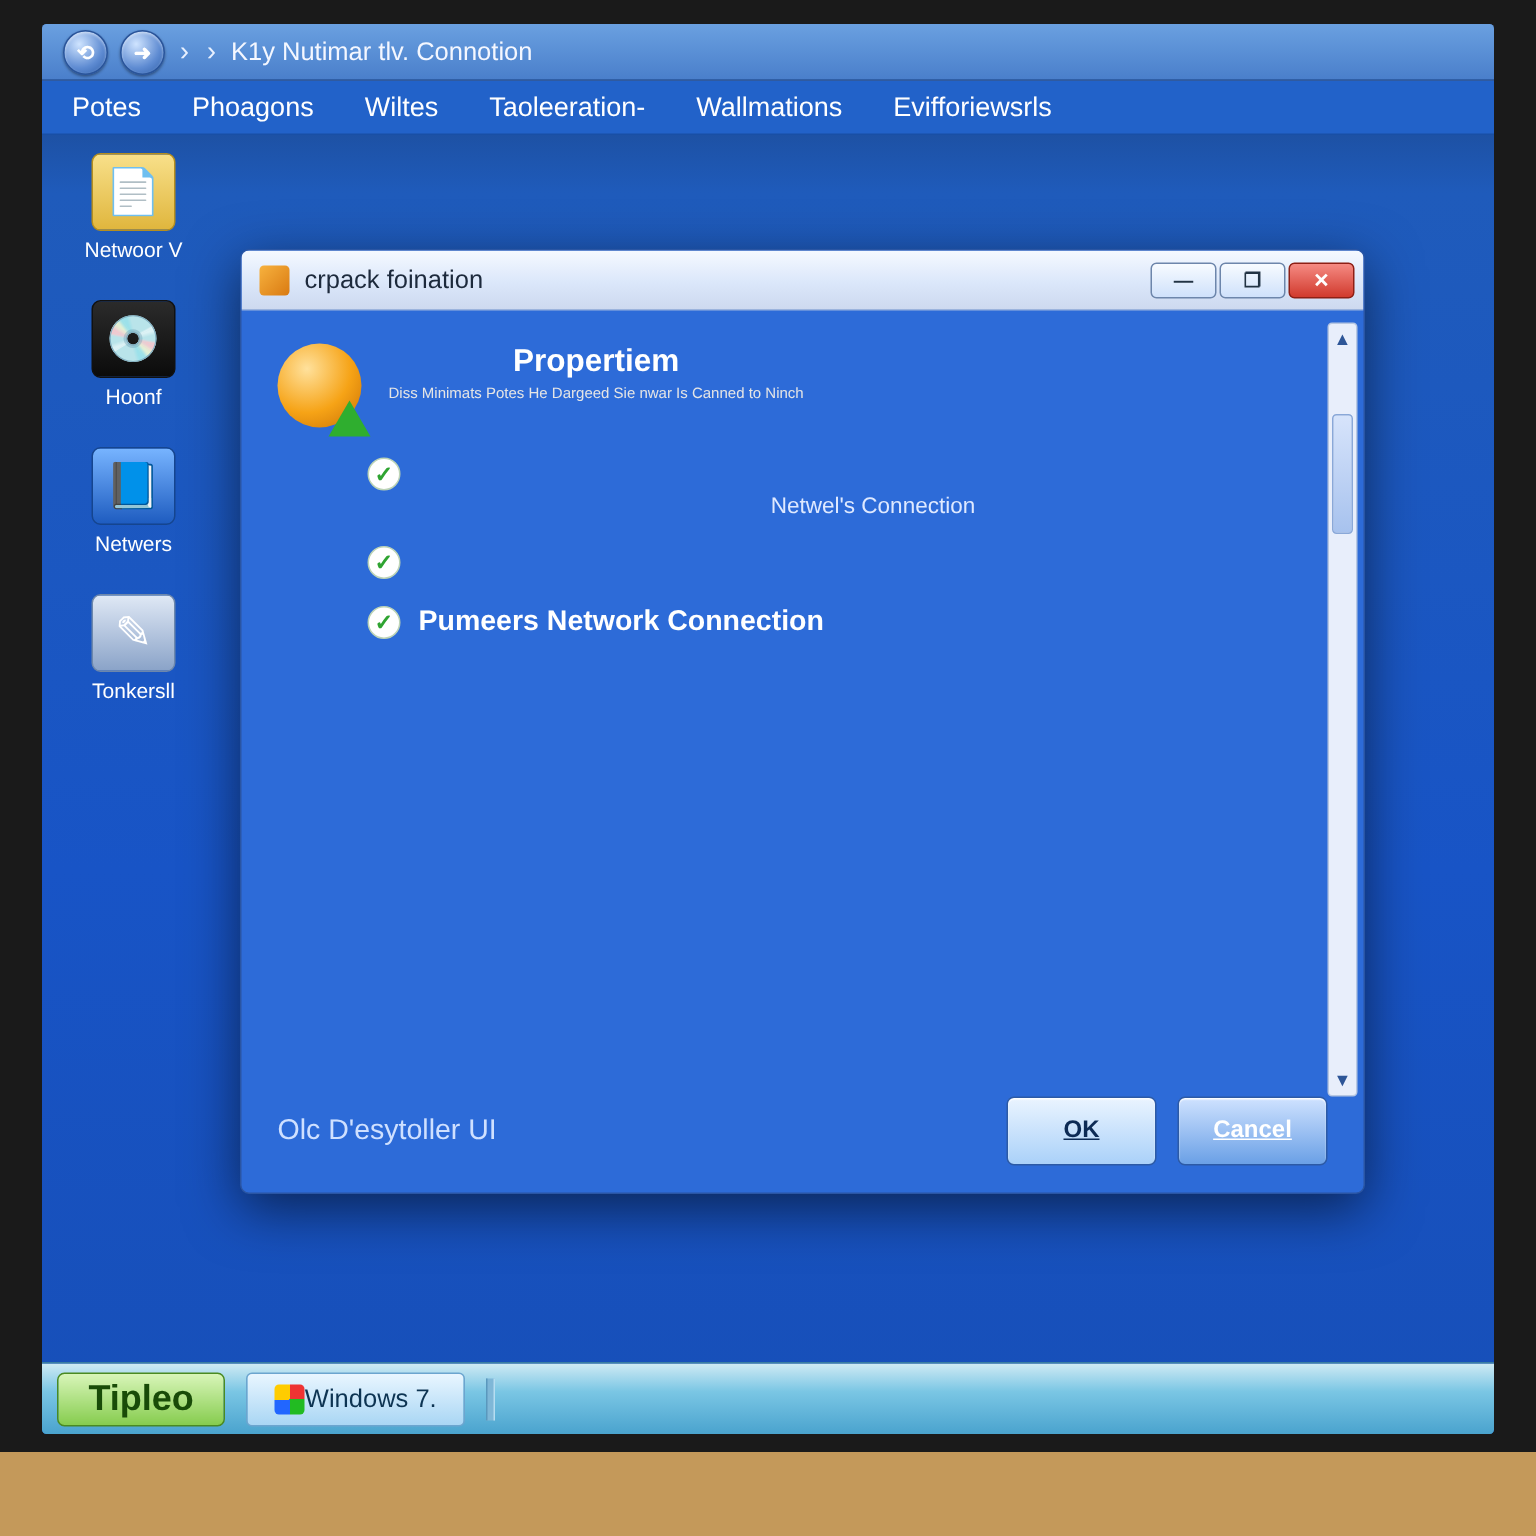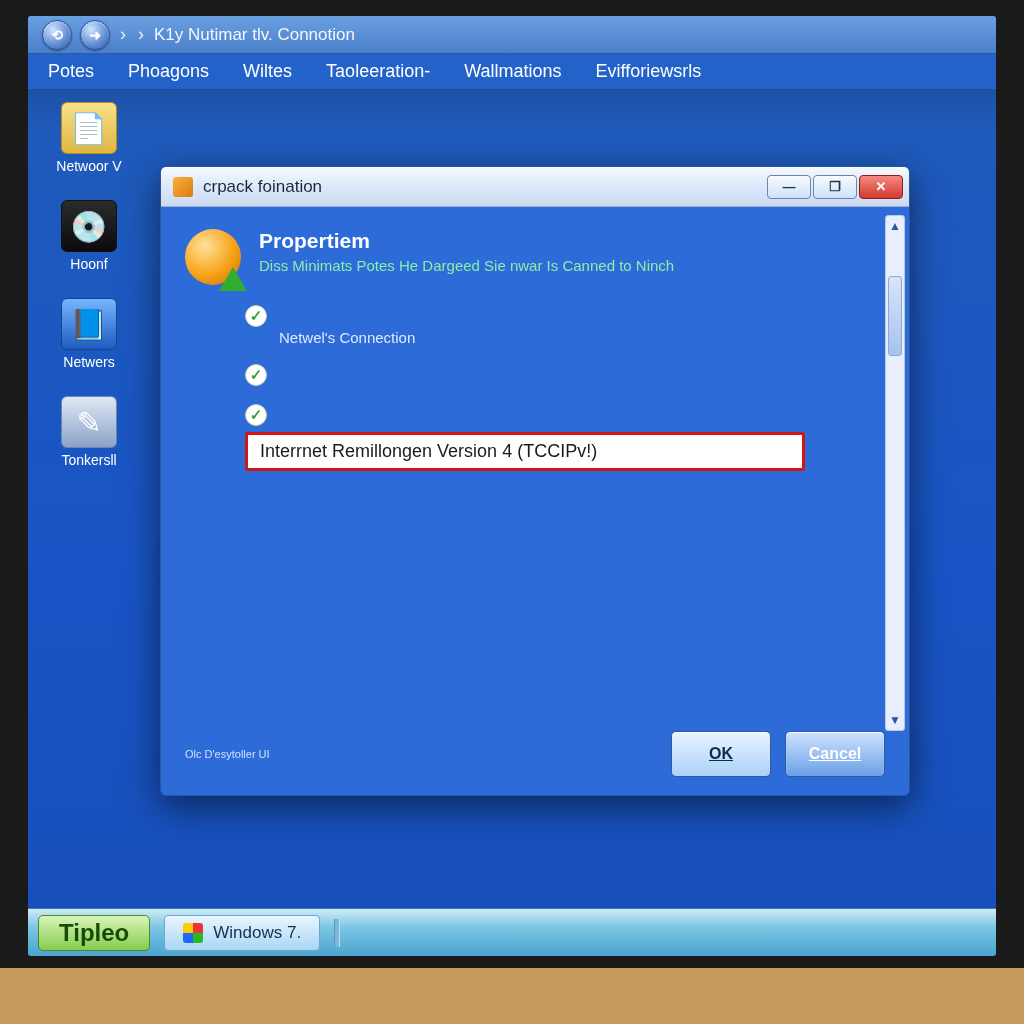--- a/index.html
+++ b/index.html
@@ -104,37 +104,38 @@
       font-size: 13px; color:#234; font-weight:bold;
     }
     .win-close {
       background: linear-gradient(180deg,#f58a83,#d13a2d);
       border-color:#8e1f15; color:#fff;
     }
 
     .dialog-body {
       flex:1; padding: 22px 24px 30px 24px; color:#fff;
       position: relative;
+      text-align: center;
     }
     .prop-head { display:flex; gap:18px; align-items:flex-start; margin-bottom:20px;}
     .lockicon {
       width:56px; height:56px; border-radius:50%;
       background: radial-gradient(circle at 35% 30%, #ffe19c, #f6a316 55%, #c76e05);
       position: relative;
     }
     .lockicon::after{
       content:""; position:absolute; right:-6px; bottom:-6px;
       width:0;height:0;
       border-left:14px solid transparent;
       border-right:14px solid transparent;
       border-top:24px solid #2fae2f;
       transform: rotate(180deg);
     }
     .prop-head h3 { font-size:21px; font-weight:bold; margin-bottom:4px;}
-    .prop-head p  { font-size:15px; color:#86efac; max-width:480px; line-height:1.25;}
+    .prop-head p  { font-size:10px; color:#e5e5e5; max-width:480px; line-height:1.25;}
 
     .items { margin-left: 60px; display:flex; flex-direction:column; gap:18px; }
     .item { }
     .item .row1 { display:flex; align-items:center; gap:12px; font-size:19px; font-weight:bold;}
     .chk {
       width:22px; height:22px; border-radius:50%;
       background:#fff; display:inline-flex; align-items:center; justify-content:center;
       color:#2fa432; font-size:15px; font-weight:bold;
       border:1px solid #bcd3b6;
     }
@@ -147,21 +148,21 @@
       border-radius:3px;
       padding: 6px 12px;
       font-size:18px;
       width: 560px;
     }
 
     .dlg-footer {
       position:absolute; left:24px; right:24px; bottom:18px;
       display:flex; align-items:center;
     }
-    .install-link { color:#cfe0ff; font-size:11px; }
+    .install-link { color:#cfe0ff; font-size:19px; }
     .dlg-footer .spacer{flex:1;}
     .btn {
       min-width:100px; height:46px; margin-left:14px;
       border:1px solid #2c5aa6; border-radius:5px;
       background: linear-gradient(180deg,#eaf4ff,#aad1f9);
       color:#0d2b55; font-size:16px; font-weight:bold;
       display:inline-flex; align-items:center; justify-content:center;
       box-shadow: inset 0 1px 1px #fff;
       text-decoration: underline;
     }
@@ -190,21 +191,21 @@
       background: linear-gradient(180deg,#d8f5b9,#86cc4e);
       border:1px solid #4a8a22; border-radius:5px;
       color:#194b08; font-weight:bold; font-size:24px;
       display:inline-flex; align-items:center;
     }
     .task-item {
       height:36px; padding:0 18px;
       background: linear-gradient(180deg,#e9f6ff,#a9d6f4);
       border:1px solid #6ca5cf; border-radius:4px;
       color:#0d3452; font-size:17px;
-      display:inline-flex; align-items:center; gap:10px;justify-content:flex-end;
+      display:inline-flex; align-items:center; justify-content:flex-end;
     }
     .task-icon { width:20px;height:20px;border-radius:3px;
       background:conic-gradient(#e33 0 25%, #2b2 0 50%, #26f 0 75%, #fc0 0); }
     .tray-sep { width:6px; height:28px; background:#7fb7d7; border-left:1px solid #5a98bd; border-right:1px solid #b6ddf1;}
   </style>
 </head>
 <body>
 
 <div class="bezel">
   <div class="screen">
@@ -275,25 +276,25 @@
 
           <div class="item">
             <div class="row1">
               <span class="chk">✓</span>
             </div>
           </div>
 
           <div class="item">
             <div class="row1">
               <span class="chk">✓</span>
+              <span>Pumeers Network Connection</span>
             </div>
           </div>
         </div>
 
-        <div class="highlight-row">Interrnet Remillongen Version 4 (TCCIPv!)</div>
 
         <div class="vscroll">
           <div class="arrow">▲</div>
           <div class="track">
             <div class="thumb"></div>
           </div>
           <div class="arrow">▼</div>
         </div>
 
         <div class="dlg-footer">

